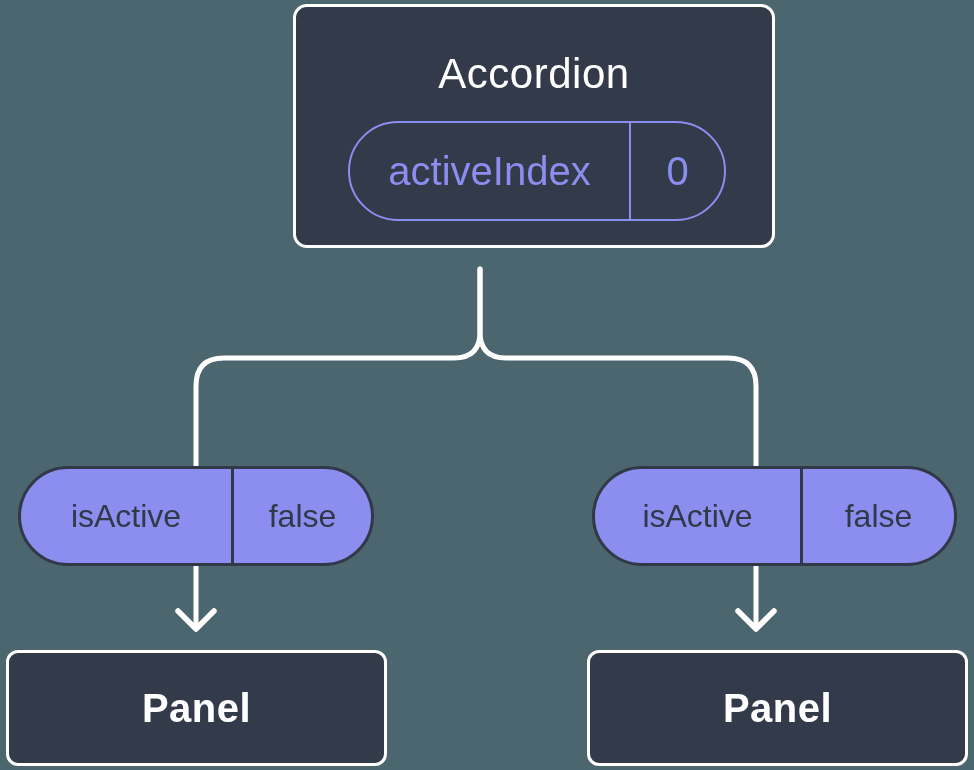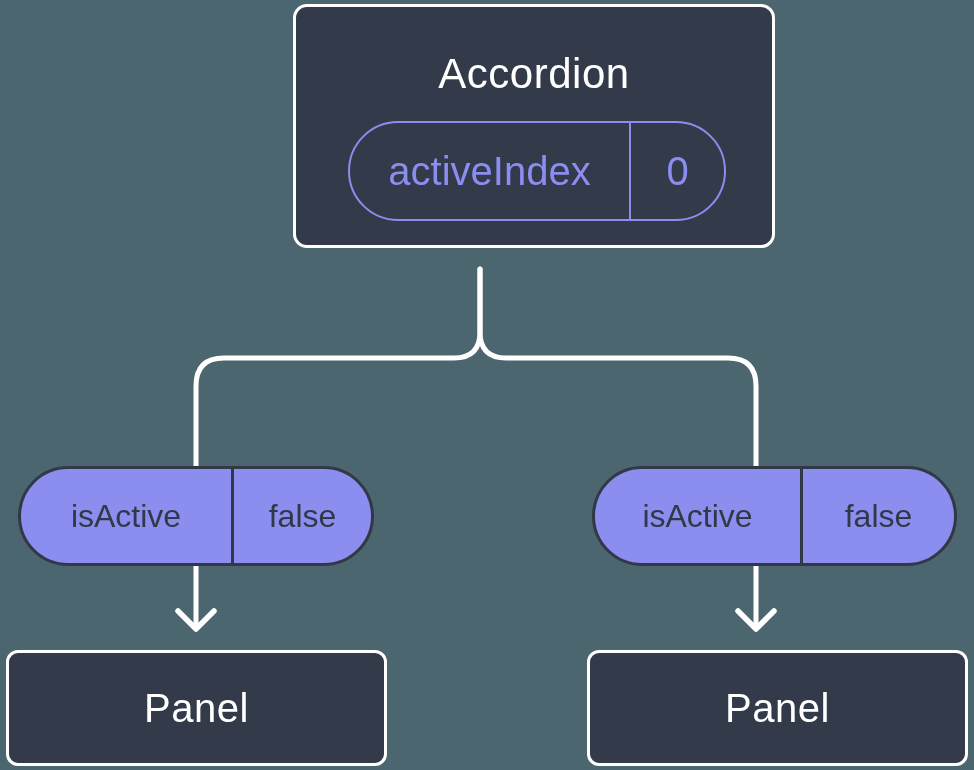--- a/index.html
+++ b/index.html
@@ -128,21 +128,21 @@
   .node-panel {
     top: 650px;
     width: 381px;
     height: 116px;
     border-radius: 12px;
     display: flex;
     align-items: center;
     justify-content: center;
     color: var(--node-border, #FFFFFF);
     font-size: 40px;
-    font-weight: 400;
+    font-weight: 700;
     letter-spacing: 0.5px;
   }
   .node-panel-left { left: 6px; }
   .node-panel-right { left: 587px; }
 </style>
 </head>
 <body>
 
 <div class="stage">
 

